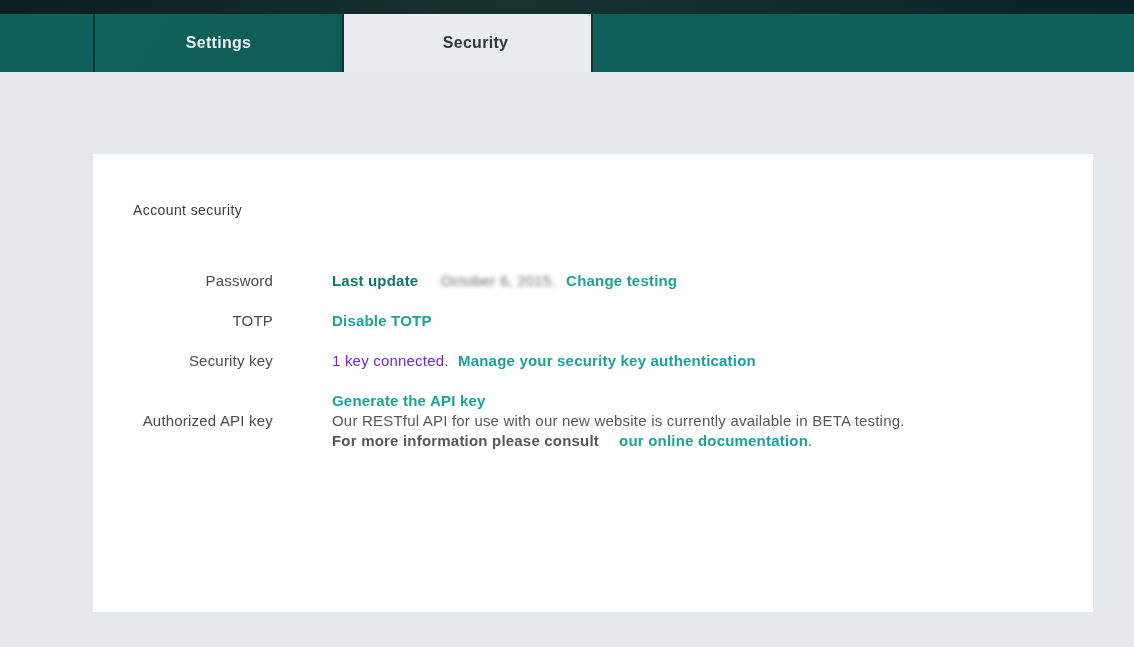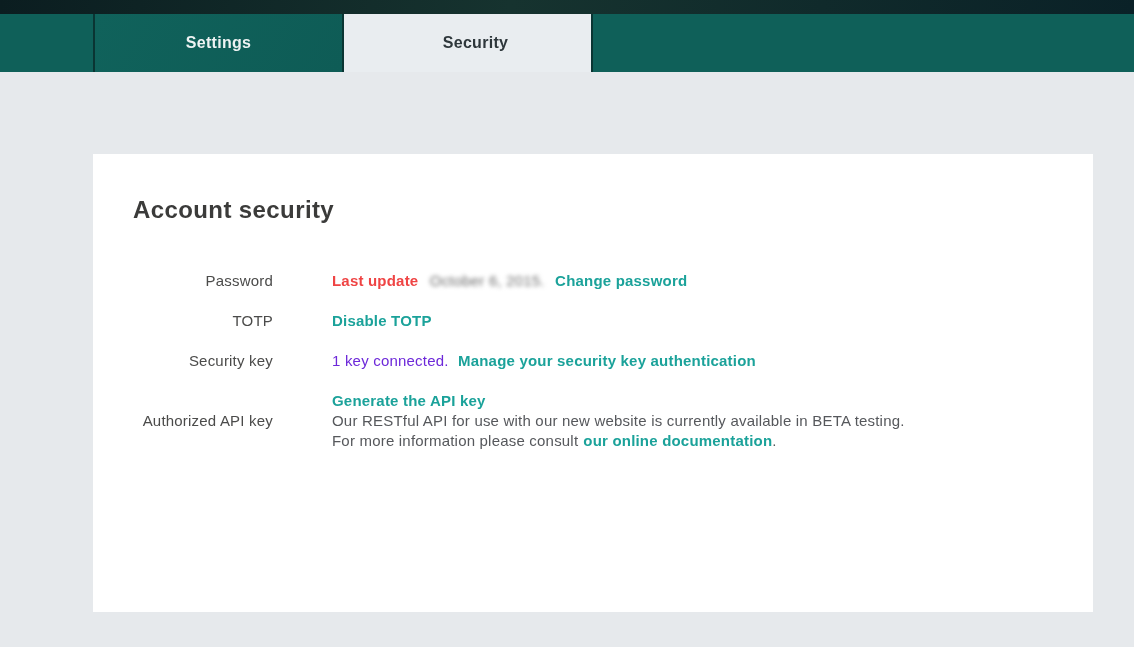--- a/index.html
+++ b/index.html
@@ -40,54 +40,54 @@
   
   .page { width:100%; height:575px; background:#e6e9ec; }
   .card {
     position:relative;
     margin-left:93px; margin-top:82px;
     width:1000px; height:458px;
     background:#ffffff;
     padding:44px 40px 0 40px;
   }
   .card-title {
-    font-size:24px; font-weight:700; letter-spacing:0.4px;
+    font-size:14px; font-weight:400; letter-spacing:0.4px;
     color:#3b3b3a;
     line-height:24px;
   }
   .rows { margin-top:49px; }
   .row {
     display:flex; align-items:center;
     margin-bottom:20px;
     font-size:15px; line-height:20px;
   }
   .row-label {
     flex:0 0 140px;
     text-align:right;
     margin-right:59px;
     color:#4b4b4a;
     letter-spacing:0.2px;
   }
   .row-value { flex:1 1 auto; color:#56585c; letter-spacing:0.2px; }
 
-  .t-strong { color:#ef4444; font-weight:700; margin-right:7px; }
+  .t-strong { color:#0f766e; font-weight:700; margin-right:18px; }
   .t-blur {
     color:#6f6f6f;
     filter: blur(2.2px);
     margin-right:6px;
     user-select:none;
   }
   .t-muted { color:#6d28d9; margin-right:5px; }
   .t-plain { color:#56585c; }
   .link {
     color:#1ba29a; font-weight:700; letter-spacing:0.2px;
     cursor:pointer; text-decoration:none;
   }
   .desc-line { color:#56585c; }
-  .mr { margin-right:5px; }
+  .mr { margin-right:20px;font-weight:bold; }
 </style>
 </head>
 <body>
 
 <div class="top-strip"></div>
 
 <div class="tab-bar">
   <div class="tab-filler-left"></div>
   <div class="tab">
     <span>Settings</span>
@@ -103,21 +103,21 @@
 
     <div class="card-title">Account security</div>
 
     <div class="rows">
 
       <div class="row">
         <div class="row-label">Password</div>
         <div class="row-value">
           <span class="t-strong">Last update</span>
           <span class="t-blur">October 6, 2015.</span>
-          <a class="link">Change password</a>
+          <a class="link">Change testing</a>
         </div>
       </div>
 
       <div class="row">
         <div class="row-label">TOTP</div>
         <div class="row-value">
           <a class="link">Disable TOTP</a>
         </div>
       </div>
 

